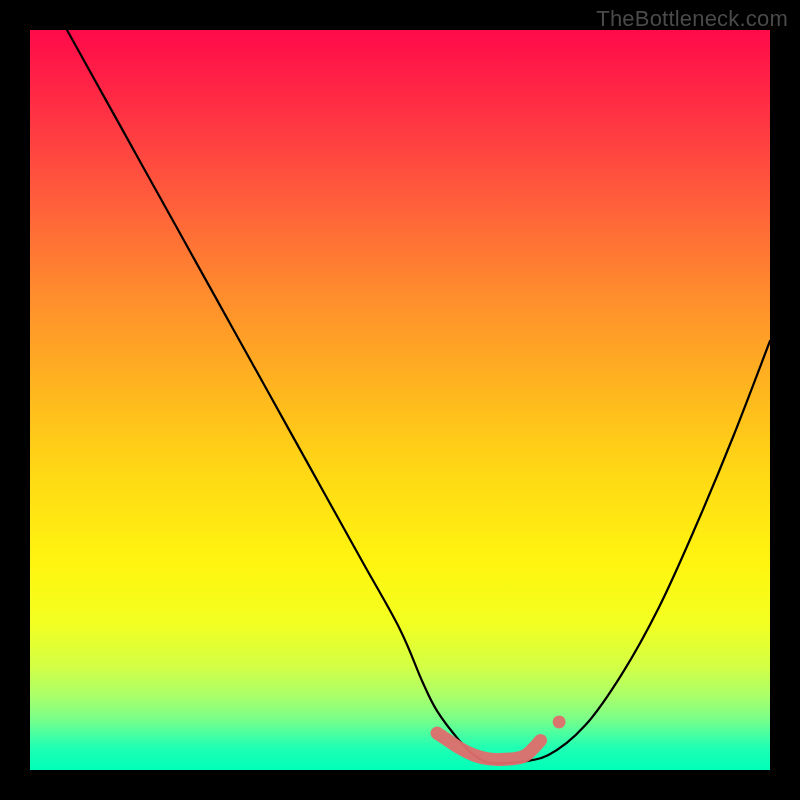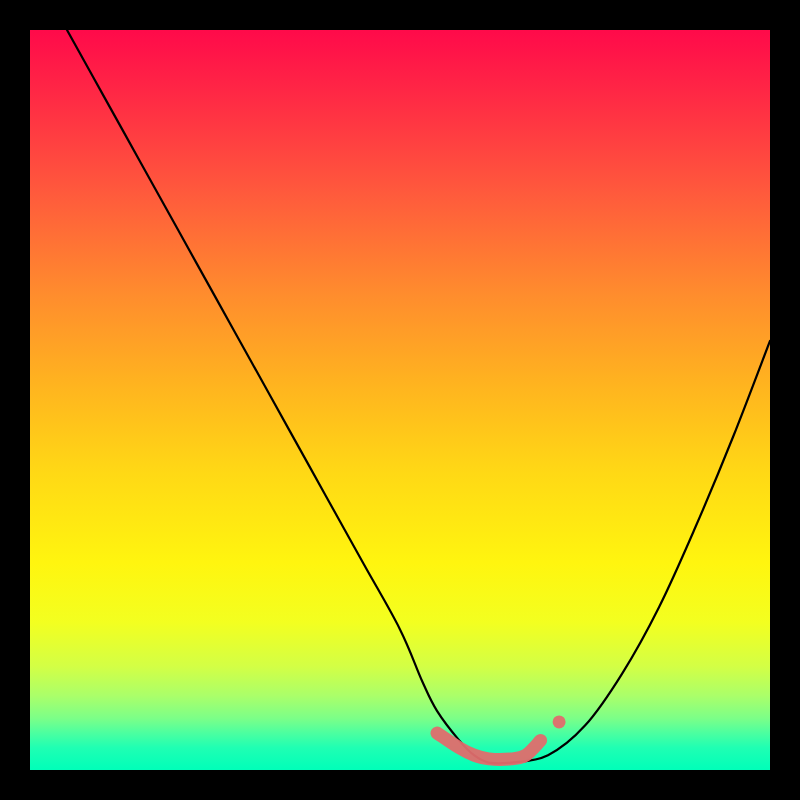--- a/index.html
+++ b/index.html
@@ -57,20 +57,21 @@
     left: 0;
     top: 0;
     width: 740px;
     height: 740px;
   }
 </style>
 </head>
 <body>
 
 <div class="frame">
+  <div class="watermark">TheBottleneck.com</div>
   <div class="plot">
     <svg class="curves" viewBox="0 0 740 740" preserveAspectRatio="none">
       <path id="main-curve" fill="none" stroke="#000" stroke-width="2.2" stroke-linecap="round" stroke-linejoin="round" d="M 37 0 C 43.66 11.988000000000003 60.68 42.62400000000002 74 66.60000000000002 C 87.32 90.57600000000002 97.68 109.22400000000005 111 133.20000000000005 C 124.32 157.17600000000004 134.68 175.82400000000007 148 199.80000000000007 C 161.32 223.77600000000007 171.68 242.424 185 266.4 C 198.32 290.376 208.68 309.02399999999994 222 332.99999999999994 C 235.32 356.97599999999994 245.68 375.62399999999997 259 399.59999999999997 C 272.32 423.57599999999996 282.68 442.224 296 466.2 C 309.32 490.176 319.68 508.82399999999996 333 532.8 C 346.32 556.776 359.344 578.088 370 599.4 C 380.656 620.712 385.54 636.548 392.20000000000005 651.2 C 398.86000000000007 665.8520000000001 400.3400000000001 670.144 407.00000000000006 680.8 C 413.66 691.4559999999999 422.54 702.408 429.2 710.4 C 435.85999999999996 718.3919999999999 438.67199999999997 721.2040000000001 444 725.2 C 449.32800000000003 729.196 452.14 731.268 458.8 732.6 C 465.46000000000004 733.932 470.344 733.932 481 732.6 C 491.656 731.268 504.68 731.86 518 725.2 C 531.32 718.5400000000001 541.68 710.2520000000001 555 695.6 C 568.32 680.948 578.68 665.112 592 643.8 C 605.32 622.4879999999999 615.68 603.84 629 577.2 C 642.32 550.5600000000001 652.68 526.4359999999999 666 495.79999999999995 C 679.32 465.16399999999993 689.68 440.3 703 407 C 716.32 373.7 733.34 328.116 740 310.8"></path>
       <path id="highlight-curve" fill="none" stroke="#e06d6d" stroke-width="13" stroke-linecap="round" stroke-linejoin="round" opacity="0.95" d="M 407.00000000000006 703 C 410.99600000000004 705.664 422.54 713.804 429.2 717.8 C 435.85999999999996 721.7959999999999 438.67199999999997 723.202 444 725.2 C 449.32800000000003 727.1980000000001 452.14 728.234 458.8 728.9 C 465.46000000000004 729.5659999999999 474.34 729.5659999999999 481 728.9 C 487.66 728.234 490.47200000000004 728.5300000000001 495.8 725.2 C 501.128 721.87 507.936 713.064 510.59999999999997 710.4"></path>
       <circle id="highlight-dot" r="6.5" fill="#e06d6d" opacity="0.95" cx="529.1" cy="691.9"></circle>
     </svg>
   </div>
 </div>
 
 </body></html>

